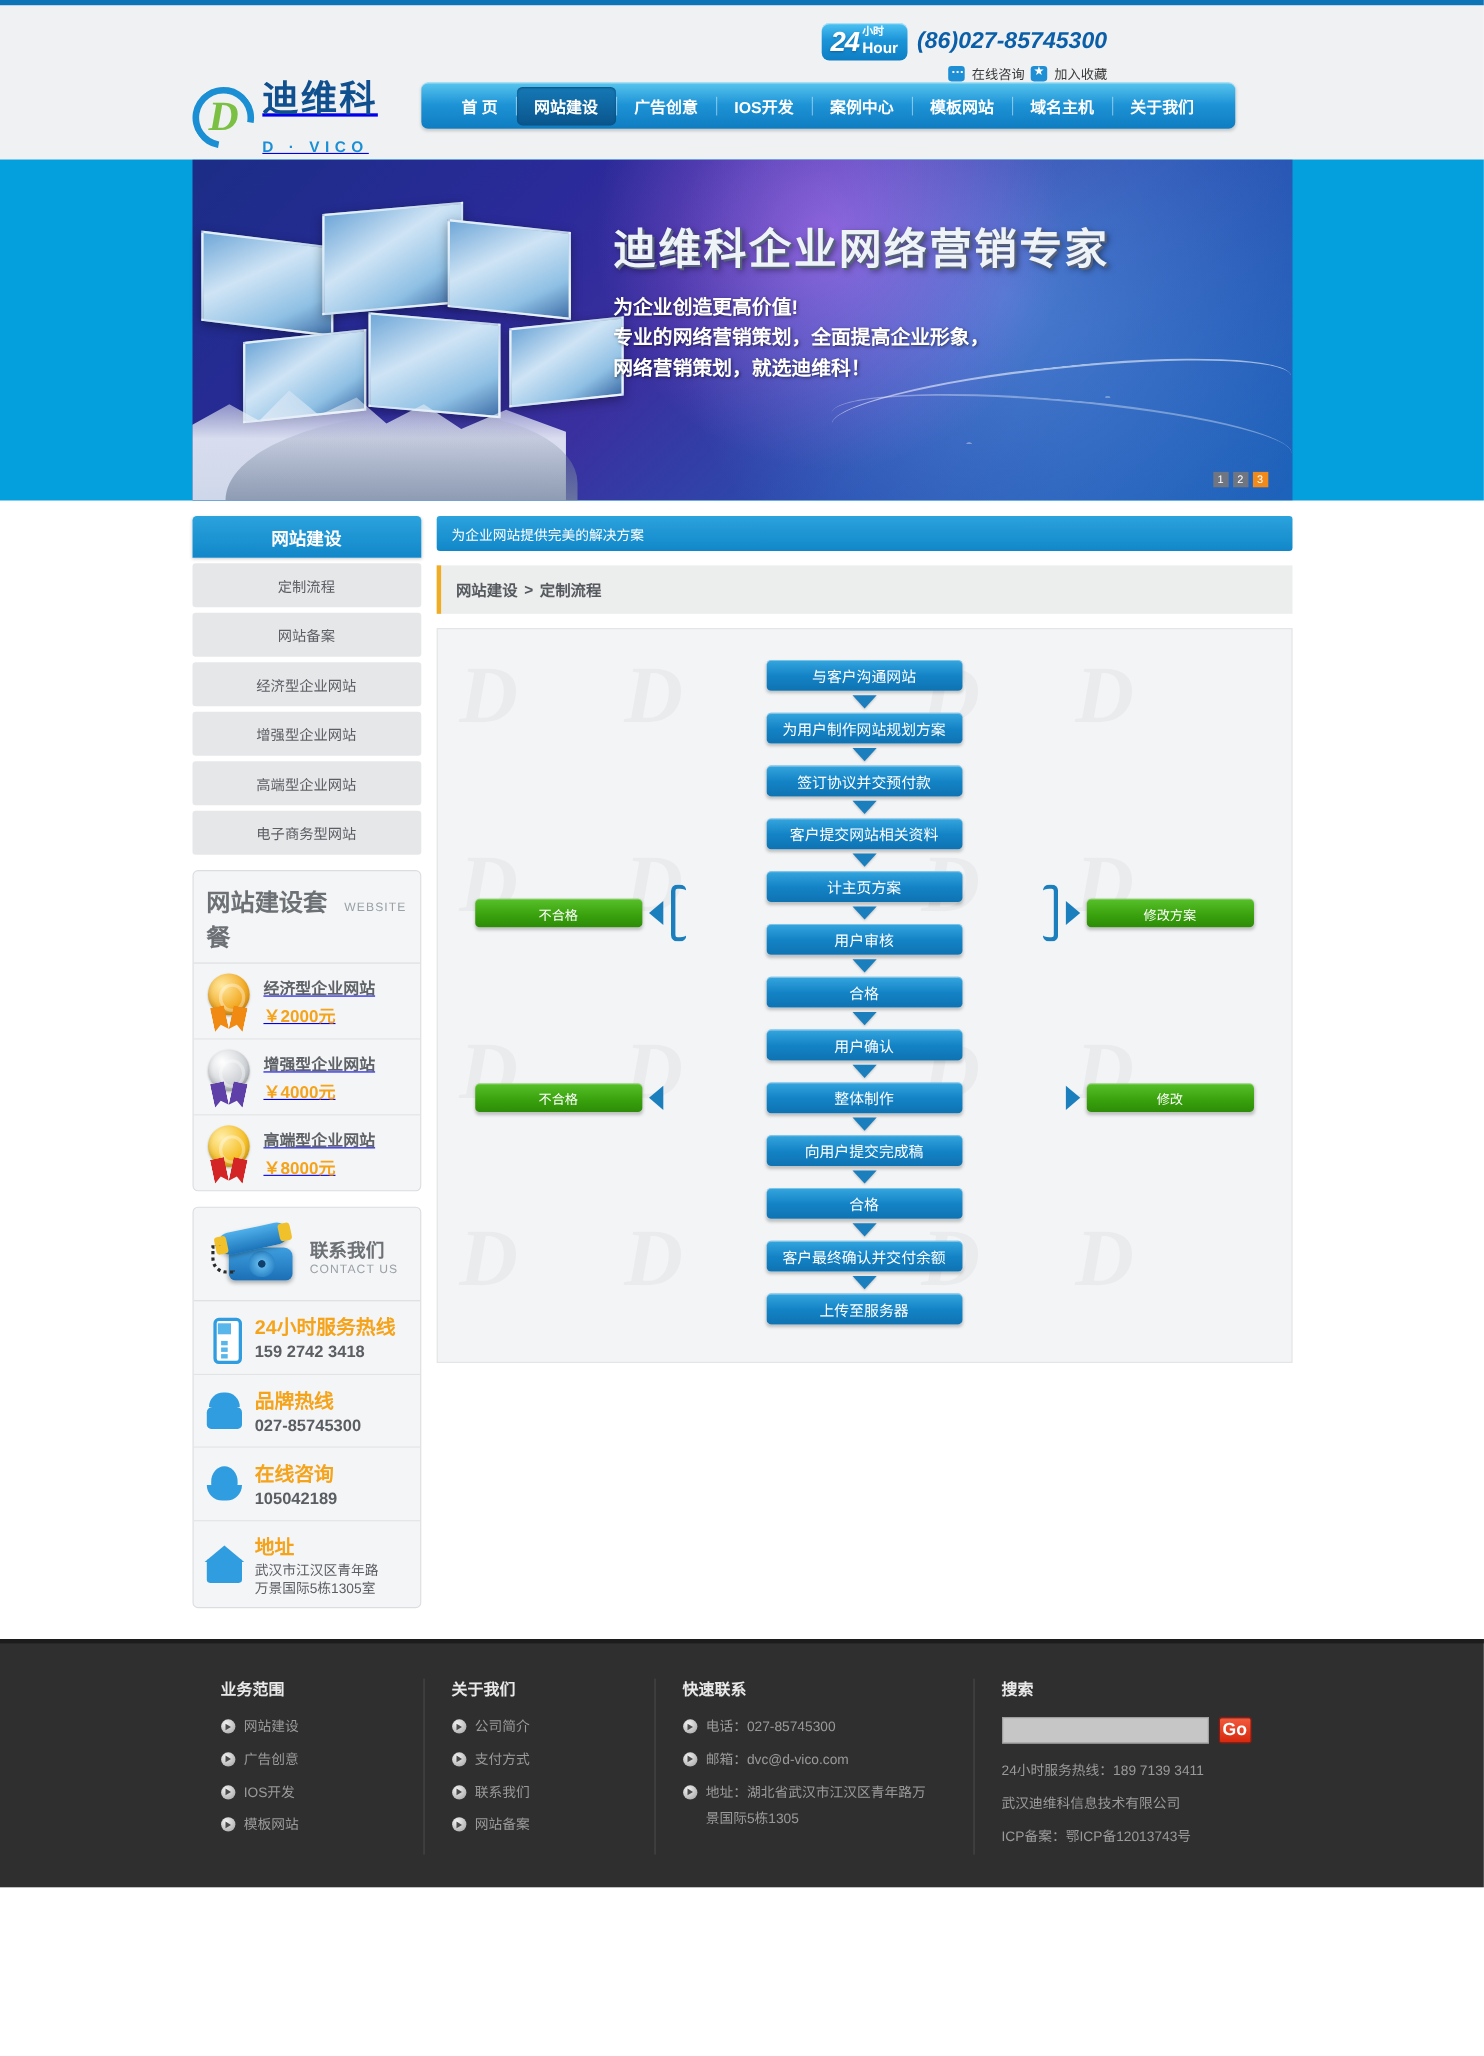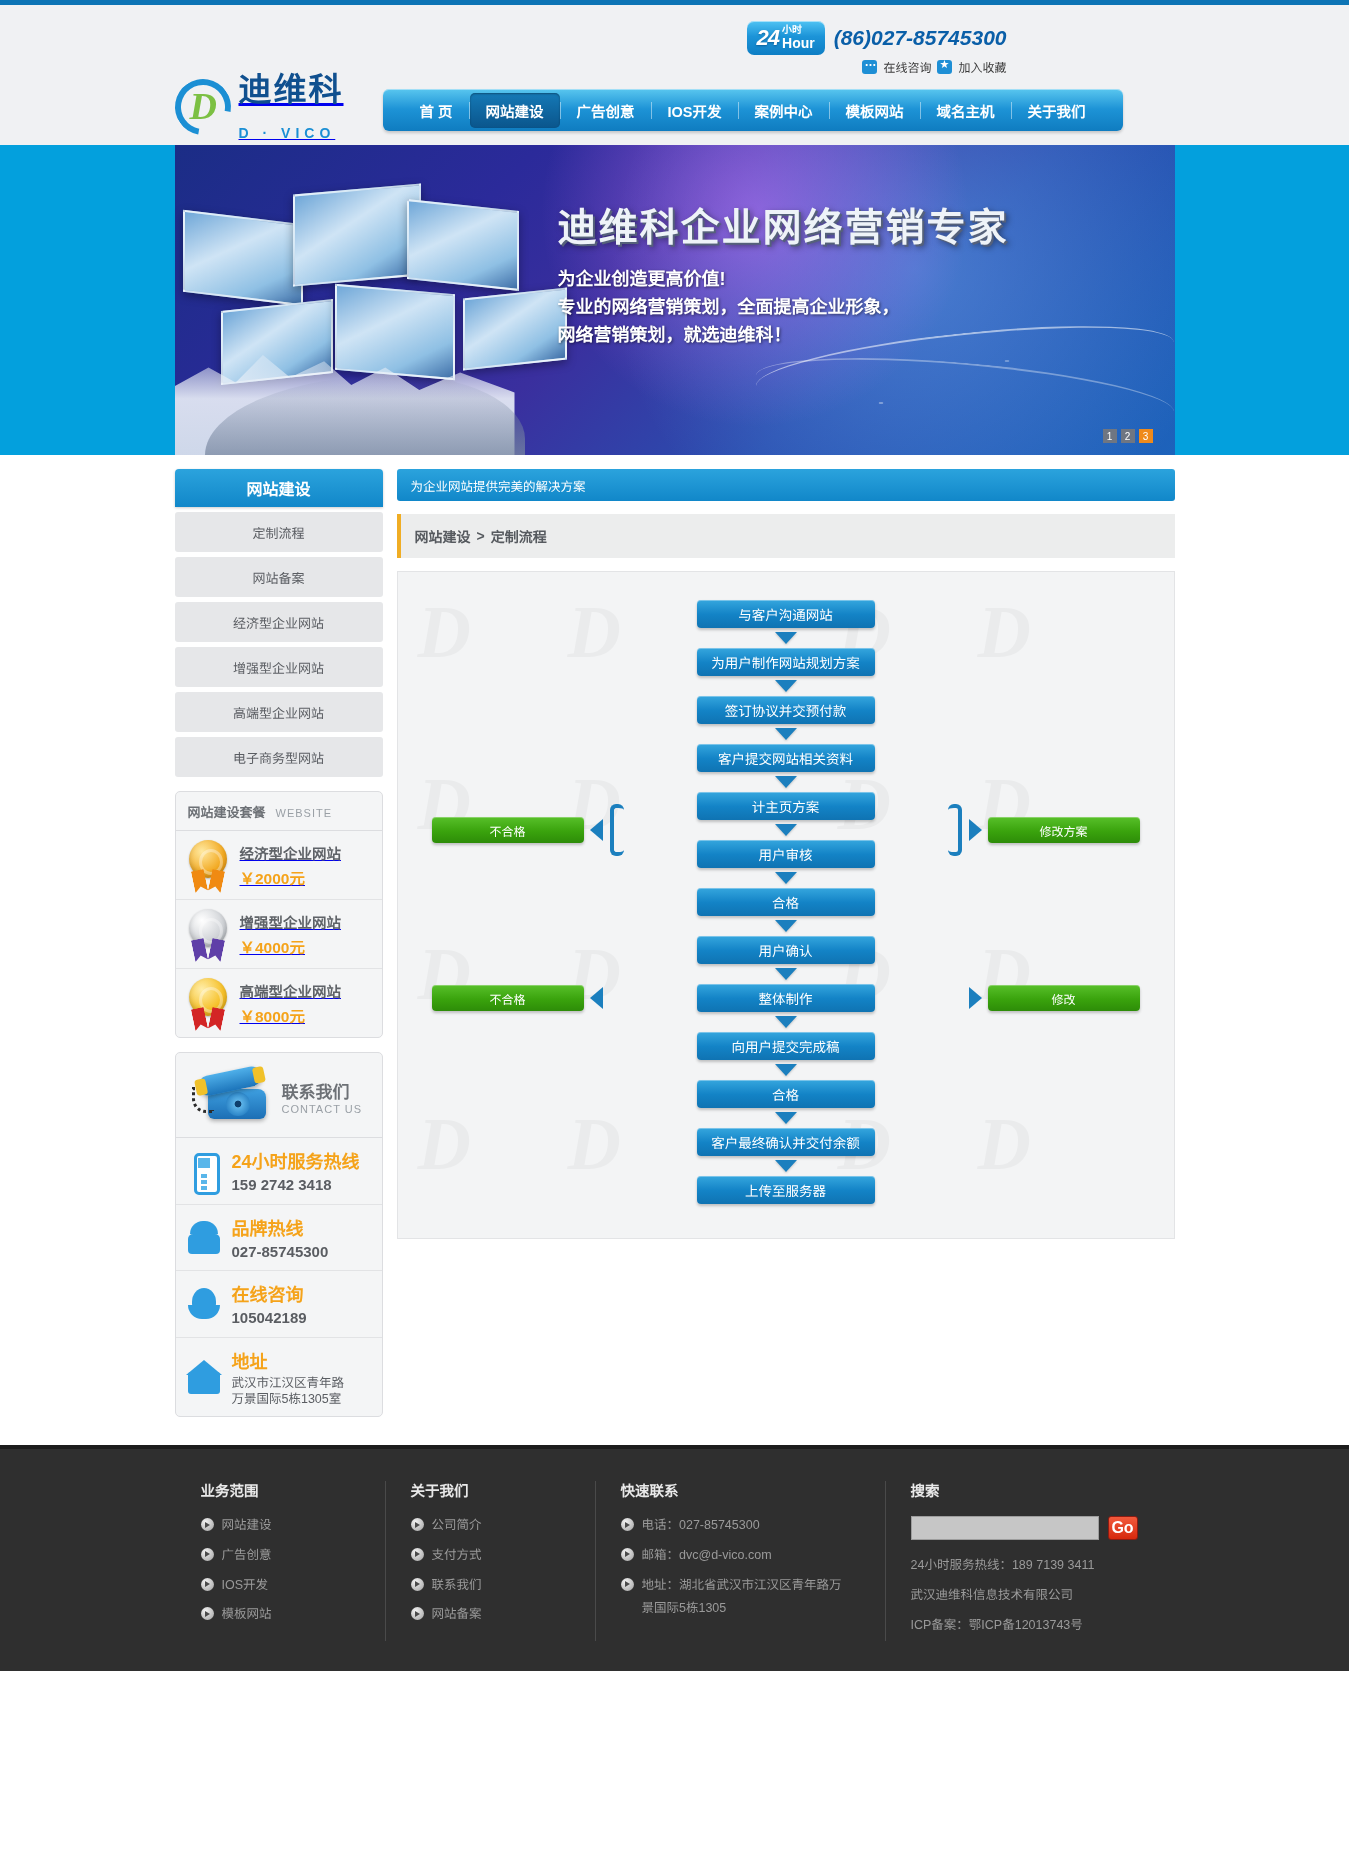--- a/index.html
+++ b/index.html
@@ -22,21 +22,21 @@
     position: absolute; right: 168px; top: 16px;
     display: flex; align-items: center; gap: 9px;
   }
   .badge24 {
     width: 78px; height: 34px; border-radius: 7px;
     background: linear-gradient(180deg,#4fc3f3 0%,#1c94d8 45%,#0e7ec4 100%);
     display: flex; align-items: center; justify-content: center; gap: 3px;
     box-shadow: inset 0 1px 0 rgba(255,255,255,.5);
   }
   .badge24 .num {
-    font-size: 22px; font-weight: bold; color: #fff; font-style: italic;
+    font-size: 25px; font-weight: bold; color: #fff; font-style: italic;
     line-height: 1; letter-spacing: -1px; text-shadow: 0 1px 2px rgba(0,60,110,.5);
   }
   .badge24 .lbl { display: flex; flex-direction: column; line-height: 1.05; }
   .badge24 .lbl span { font-size: 10px; color: #fff; font-weight: bold; }
   .badge24 .lbl .en { font-size: 14px; }
   .hour-tel {
     font-size: 21px; font-weight: bold; font-style: italic; color: #0a5fa8;
     white-space: nowrap;
   }
   .top-links {
@@ -70,21 +70,21 @@
     position: absolute; left: 15px; top: 8px;
     font-size: 38px; font-weight: bold; font-style: italic;
     color: #7cc043; font-family: "Liberation Serif", serif;
     line-height: 1;
   }
   .logo-text { display: flex; flex-direction: column; line-height: 1; }
   .logo-cn { font-size: 33px; font-weight: bold; color: #10508f; letter-spacing: 2px; }
   .logo-en { font-size: 14px; font-weight: bold; color: #1b8fd4; letter-spacing: 5px; margin-top: 20px; }
 
   .nav {
-    position: absolute; left: 208px; top: 84px; width: 740px; height: 42px;
+    position: absolute; left: 208px; top: 70px; width: 740px; height: 42px;
     border-radius: 6px;
     background: linear-gradient(180deg,#59c6ef 0%,#1d93d6 48%,#0f7cc0 100%);
     display: flex; align-items: center; justify-content: center;
     box-shadow: 0 2px 3px rgba(0,0,0,.18), inset 0 1px 0 rgba(255,255,255,.45);
     padding: 0 8px;
   }
   .nav-item {
     font-size: 14.5px; color: #ffffff; font-weight: bold;
     padding: 7px 16px; border-radius: 5px; text-decoration: none;
     white-space: nowrap; position: relative;
@@ -174,21 +174,21 @@
   }
 
   .panel {
     margin-top: 14px; border: 1px solid #dcdde0; border-radius: 5px;
     background: #f4f5f6; overflow: hidden;
   }
   .panel-head {
     padding: 10px 12px 9px; display: flex; align-items: baseline; gap: 10px;
     border-bottom: 1px solid #dcdde0;
   }
-  .panel-head .cn { font-size: 13px; font-weight: bold; color: #6d7176; }
+  .panel-head .cn { font-size: 22px; font-weight: bold; color: #6d7176; }
   .panel-head .en { font-size: 11px; color: #9aa0a6; letter-spacing: 1px; }
 
   .pkg-row {
     display: flex; align-items: center; gap: 10px; padding: 9px 10px;
     border-bottom: 1px solid #e2e3e5;
   }
   .pkg-row:last-child { border-bottom: none; }
   .medal { width: 44px; height: 50px; flex: none; position: relative; }
   .medal .disc {
     position: absolute; left: 3px; top: 0; width: 38px; height: 38px; border-radius: 50%;

